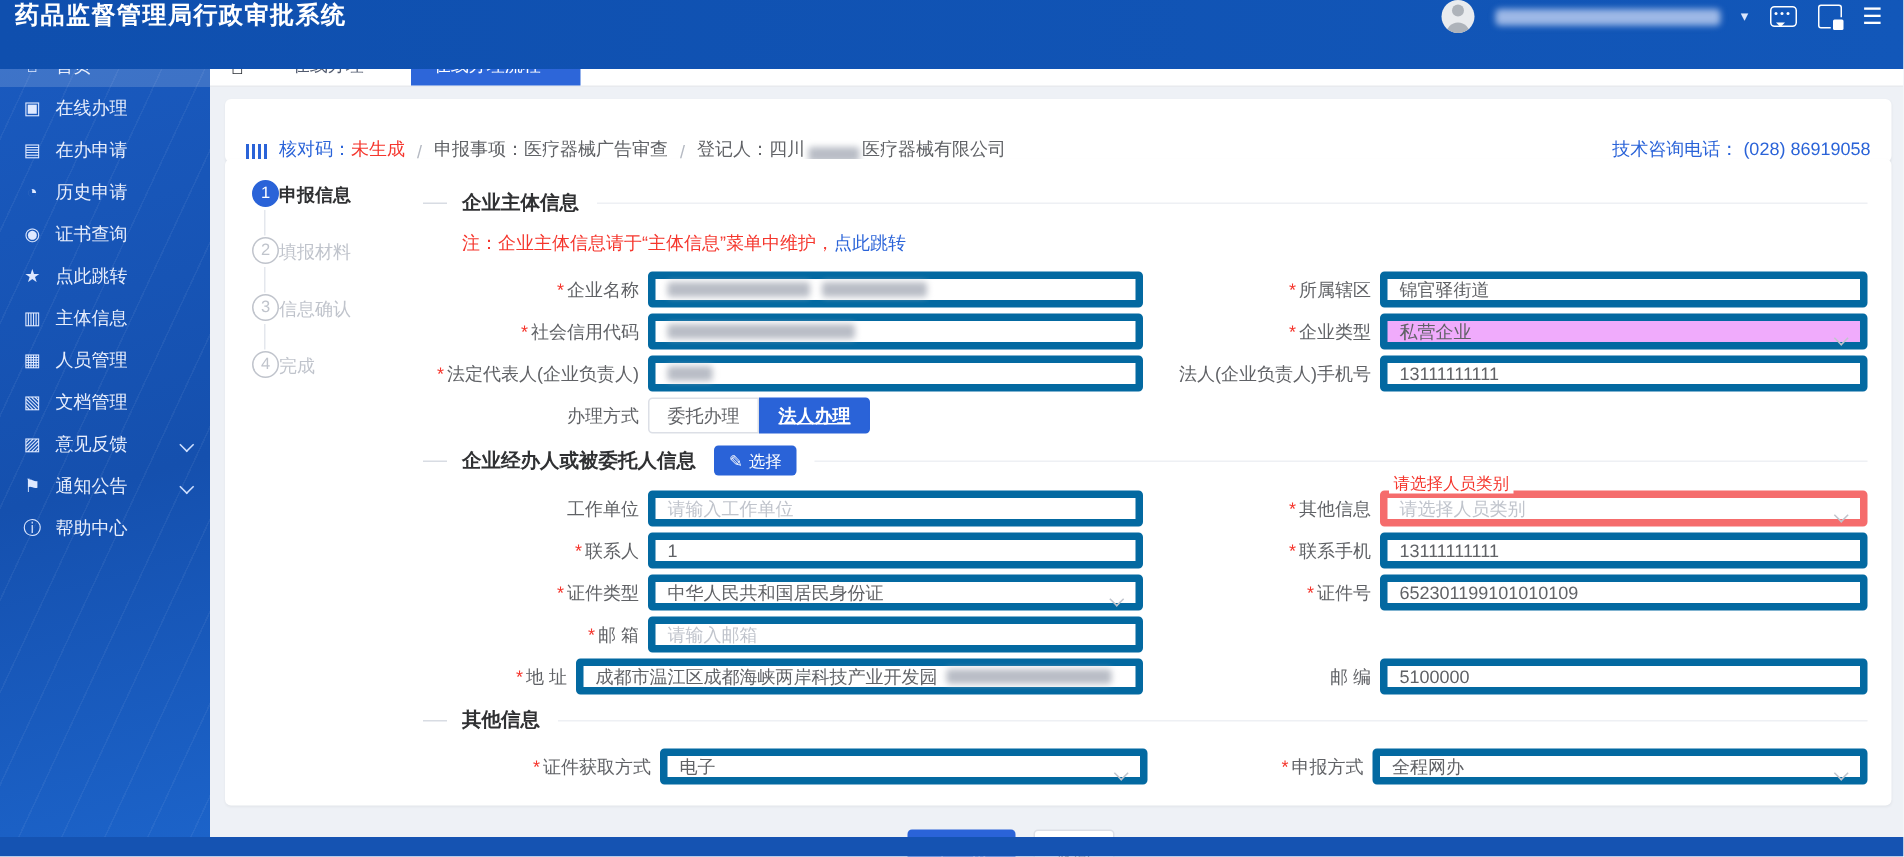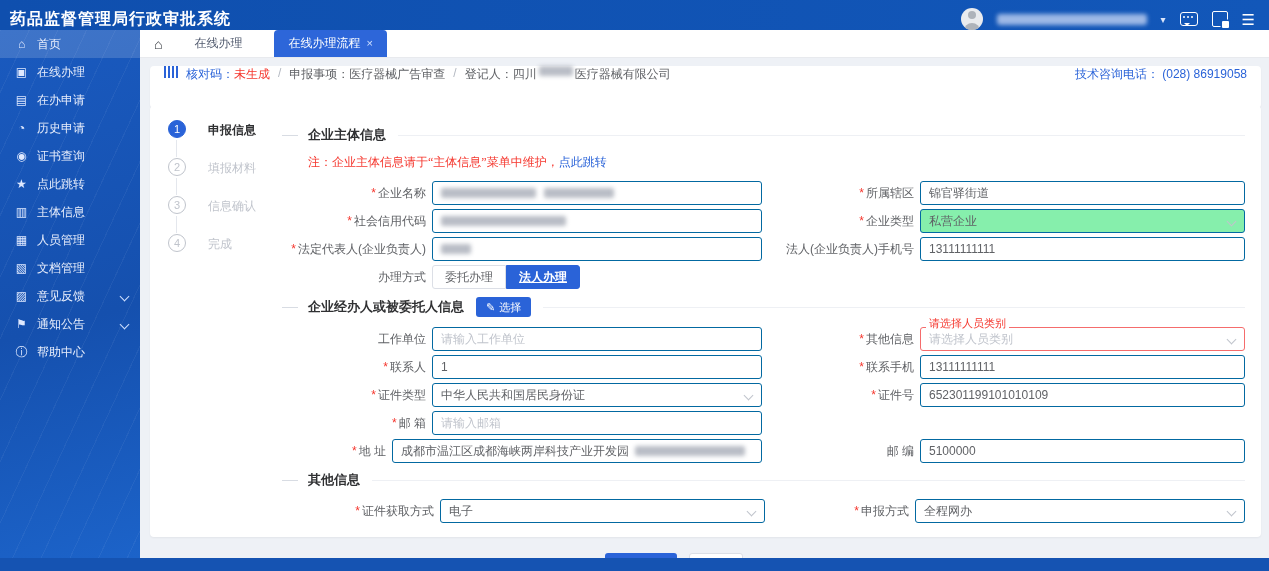--- a/index.html
+++ b/index.html
@@ -1,19 +1,19 @@
 <!DOCTYPE html>
 <html><head>
 <meta charset="utf-8">
 <style>
   html,body{margin:0;padding:0;width:1269px;height:571px;overflow:hidden;
     font-family:"Liberation Sans","DejaVu Sans",sans-serif;background:#eef1f6;position:relative;font-size:12px;color:#606266;}
   
-  .hdr{position:absolute;top:0;left:0;right:0;height:30px;background:linear-gradient(90deg,#0f4fae,#1257b9);
-    display:flex;align-items:flex-end;z-index:30;}
+  .hdr{position:absolute;top:0;left:0;right:0;height:46px;background:linear-gradient(90deg,#0f4fae,#1257b9);
+    display:flex;align-items:flex-start;z-index:30;}
   .hdr-title{color:#fff;font-size:16px;font-weight:bold;padding-left:10px;letter-spacing:1px;}
   .hdr-right{margin-left:auto;display:flex;align-items:center;gap:14px;padding-right:14px;}
   .avatar{width:22px;height:22px;border-radius:50%;background:#e9ebee;position:relative;overflow:hidden;}
   .avatar::before{content:"";position:absolute;top:3px;left:7px;width:8px;height:8px;border-radius:50%;background:#aeb3ba;}
   .avatar::after{content:"";position:absolute;bottom:-3px;left:3px;width:16px;height:10px;border-radius:8px 8px 0 0;background:#aeb3ba;}
   .nameblur{width:150px;height:11px;border-radius:3px;background:#9db8e6;filter:blur(2px);}
   .caret{color:#dbe6fb;font-size:10px;}
   .bubble{width:16px;height:12px;border:1.5px solid #fff;border-radius:3px;position:relative;}
   .bubble::after{content:"";position:absolute;bottom:-4px;left:3px;border:3px solid transparent;border-top-color:#fff;}
   .bubble i{position:absolute;top:3px;left:2px;width:2px;height:2px;background:#fff;border-radius:50%;box-shadow:4px 0 0 #fff,8px 0 0 #fff;}
@@ -33,64 +33,64 @@
   .ftr{position:absolute;left:0;right:0;bottom:0;height:13px;background:#1553b2;z-index:25;}
   
   .tabbar{position:absolute;top:30px;left:140px;right:0;height:27px;background:#fff;border-bottom:1px solid #e8eaee;
     display:flex;align-items:flex-end;z-index:10;}
   .tab-home{margin:0 18px 6px 14px;font-size:14px;color:#2b2f36;font-weight:bold;line-height:1;cursor:pointer;}
   .tab{font-size:12px;color:#515a6e;padding:5px 14px;cursor:pointer;}
   .tab.active{background:#2d66d9;color:#fff;border-radius:4px 4px 0 0;margin-left:18px;display:flex;align-items:center;gap:6px;}
   .tab.active .x{font-size:11px;color:#cfe0ff;line-height:1;}
   
   .bc-card{position:absolute;left:150px;right:8px;top:66px;height:42px;background:#fff;border-radius:4px;
-    box-shadow:0 1px 2px rgba(0,0,0,.05);display:flex;align-items:flex-start;padding:0 14px;box-sizing:border-box;}
+    box-shadow:0 1px 2px rgba(0,0,0,.05);display:flex;align-items:flex-end;padding:0 14px;box-sizing:border-box;}
   .barcode{width:14px;height:12px;margin-right:8px;
     background:repeating-linear-gradient(90deg,#2a63d8 0 2px,transparent 2px 4px);}
   .bc-blue{color:#2a63d8;}
   .bc-red{color:#f5362d;}
   .bc-sep{color:#b4b9c2;margin:0 8px;}
   .bc-txt{color:#606266;}
   .regblur{display:inline-block;width:34px;height:10px;background:#b9bdc6;border-radius:2px;filter:blur(2px);vertical-align:middle;margin:0 2px;}
   .phone{margin-left:auto;color:#2a63d8;}
   .main-card{position:absolute;left:150px;right:8px;top:106px;height:431px;background:#fff;border-radius:4px;
     box-shadow:0 1px 2px rgba(0,0,0,.05);box-sizing:border-box;}
   
   .steps{position:absolute;left:18px;top:14px;width:110px;}
   .step{position:relative;height:38px;display:flex;align-items:flex-start;}
   .scirc{width:18px;height:18px;border-radius:50%;border:1px solid #c0c4cc;color:#c0c4cc;font-size:11px;
     display:flex;align-items:center;justify-content:center;box-sizing:border-box;background:#fff;z-index:2;}
   .step.active .scirc{background:#2a63d8;border-color:#2a63d8;color:#fff;}
-  .slabel{margin-left:22px;margin-top:2px;color:#c0c4cc;}
+  .slabel{margin-left:0;margin-top:2px;color:#c0c4cc;}
   .step.active .slabel{color:#303133;font-weight:bold;}
   .step:not(:last-child)::after{content:"";position:absolute;left:8px;top:20px;width:1px;height:17px;background:#e4e7ed;}
   
   .form{margin-left:132px;padding:12px 16px 0 0;}
   .sec{display:flex;align-items:center;margin:8px 0 10px;}
   .sec .dash{width:16px;height:1px;background:#d8dce3;margin-right:10px;}
   .sec .st{font-size:13px;font-weight:bold;color:#303133;white-space:nowrap;}
   .sec .line{flex:1;height:1px;background:#eef0f4;margin-left:12px;}
-  .note{color:#f5362d;margin:2px 0 10px 26px;font-family:Liberation Serif, serif;}
+  .note{color:#f5362d;margin:2px 0 10px 26px;}
   .note a{color:#2a63d8;text-decoration:none;cursor:pointer;}
   .frow{display:flex;margin-bottom:4px;}
   .col{display:flex;align-items:center;}
   .col.l{width:480px;}
   .col.r{flex:1;margin-left:18px;}
   .lab{text-align:right;padding-right:6px;box-sizing:border-box;color:#606266;white-space:nowrap;}
   .col.l .lab{width:150px;}
   .col.r .lab{width:140px;}
   .req{color:#f5362d;margin-right:2px;font-style:normal;}
   .ctl{flex:1;position:relative;}
-  .inp, .sel{height:24px;border:1px solid #0369a1;border-radius:3px;background:#fff;box-sizing:border-box;
+  .inp, .sel{height:24px;border:5px solid #0369a1;border-radius:3px;background:#fff;box-sizing:border-box;
     width:100%;display:flex;align-items:center;padding:0 8px;color:#606266;}
   input.inp{font:12px "Liberation Sans","DejaVu Sans",sans-serif;outline:none;display:block;}
   input.inp::placeholder{color:#c0c4cc;}
   .sel{cursor:pointer;position:relative;}
   .sel .chev{position:absolute;right:9px;top:8px;width:6px;height:6px;border-right:1px solid #c0c4cc;border-bottom:1px solid #c0c4cc;transform:rotate(45deg);}
-  .sel.disabled{background:#86efac;}
+  .sel.disabled{background:#f0abfc;}
   .sel.errsel{border-color:#f56c6c;}
   .sel .ph{color:#c0c4cc;}
   .errtip{position:absolute;top:-10px;left:6px;color:#f5362d;font-size:11px;line-height:12px;background:#fff;padding:0 3px;white-space:nowrap;z-index:3;}
   .blurbar{display:inline-block;height:10px;background:#b9bdc6;border-radius:2px;filter:blur(2px);margin-right:8px;}
   .bw1{width:95px;} .bw2{width:70px;} .bw3{width:125px;} .bw4{width:30px;} .bw5{width:110px;margin-left:6px;}
   .addrtxt{white-space:nowrap;overflow:hidden;text-align:center;}
   
   .grpbtn{height:24px;padding:0 12px;border:1px solid #dcdfe6;background:#fff;color:#606266;
     font:12px "Liberation Sans","DejaVu Sans",sans-serif;cursor:pointer;}
   .grpbtn.first{border-radius:3px 0 0 3px;}

